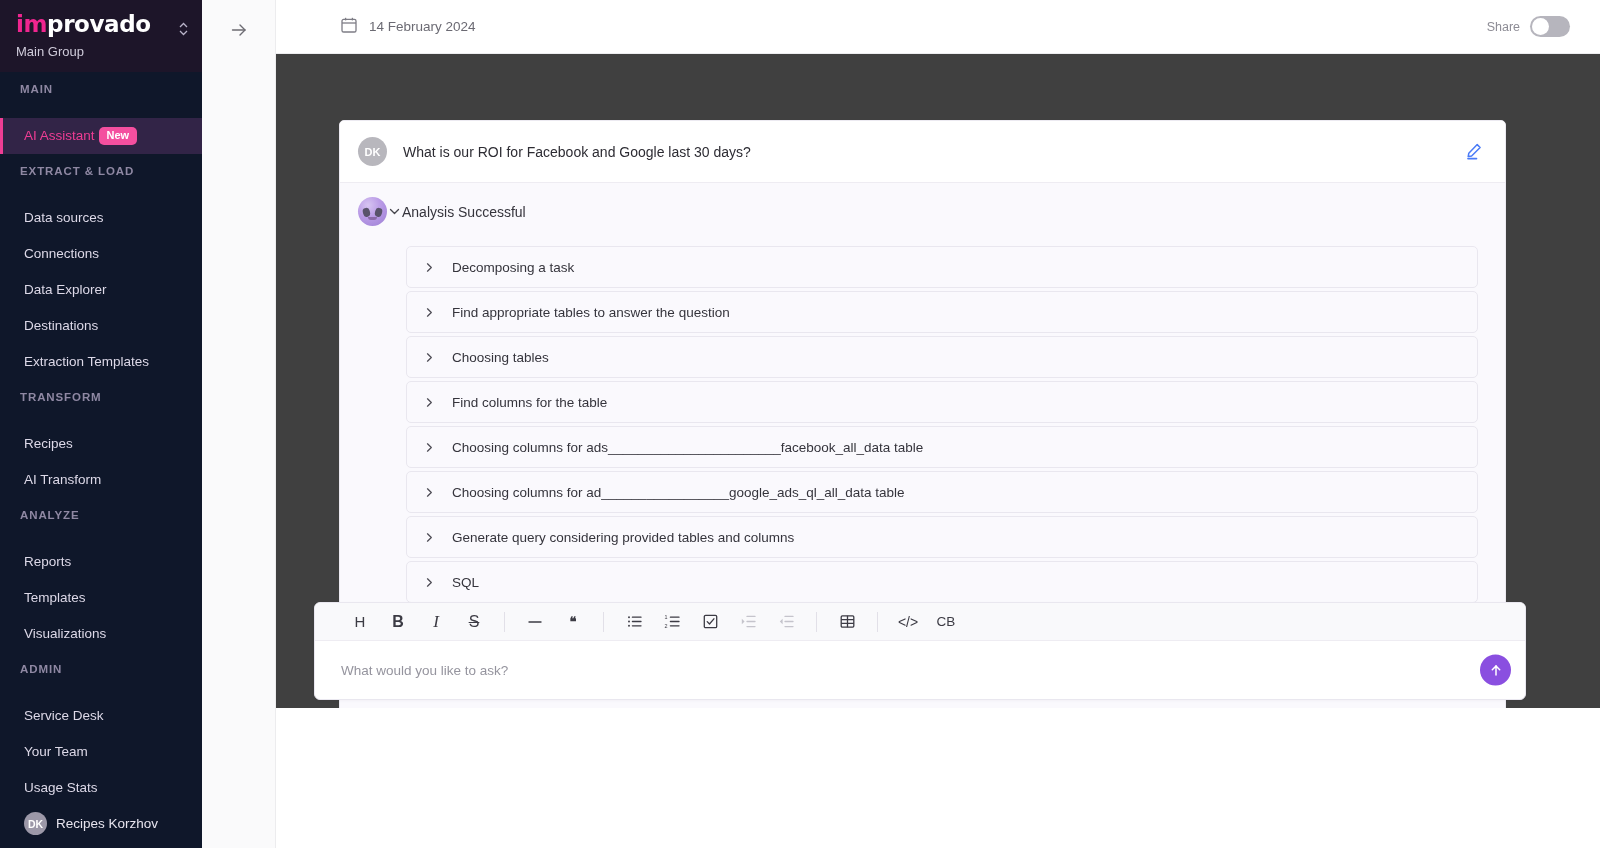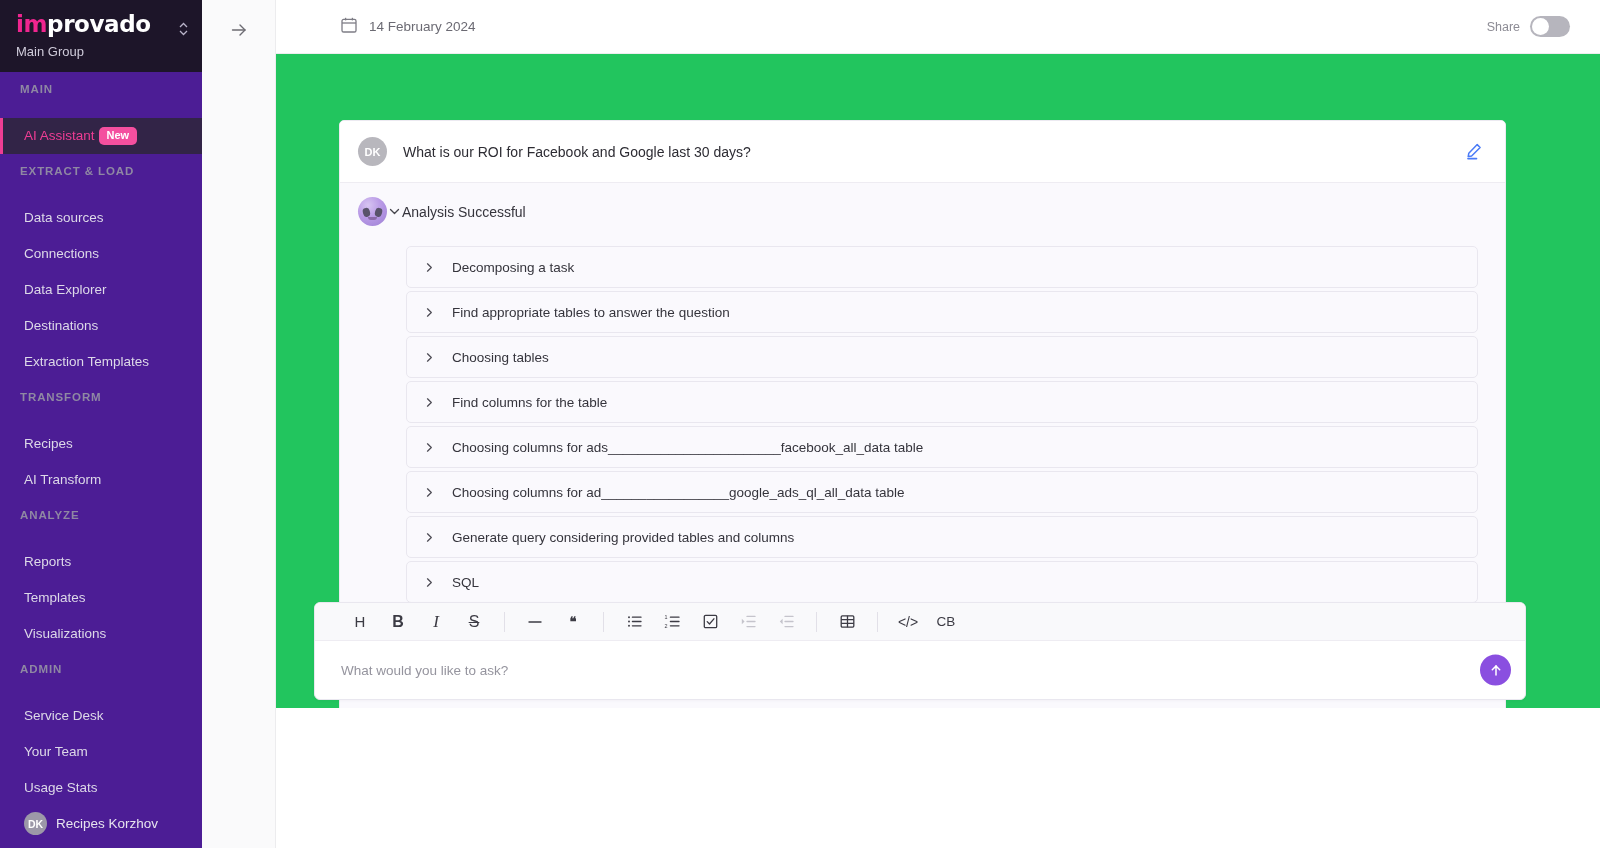--- a/index.html
+++ b/index.html
@@ -7,21 +7,21 @@
     width: 1600px; height: 848px;
     overflow: hidden;
     font-family: "Liberation Sans", sans-serif;
     background: #ffffff;
   }
   .app { display: flex; width: 1600px; height: 848px; }
 
   
   .sidebar {
     width: 202px; height: 848px;
-    background: #4c1d95;
+    background: #0f172a;
     color: #e8e6ee;
     position: relative;
     flex: 0 0 202px;
     display: flex; flex-direction: column;
   }
   .brand-block {
     padding: 10px 16px 12px 16px;
     background: #1d1529;
     position: relative;
   }
@@ -87,21 +87,21 @@
     background: #fafafb; border-right: 1px solid #ececee;
     display: flex; justify-content: center;
   }
   .collapse-btn {
     margin-top: 16px; width: 28px; height: 28px;
     display: flex; align-items: center; justify-content: center;
     cursor: pointer; color: #6c6b72;
   }
 
   
-  .main { flex: 1 1 auto; height: 708px; position: relative; background: #22c55e; display: flex; flex-direction: column; }
+  .main { flex: 1 1 auto; height: 708px; position: relative; background: #404040; display: flex; flex-direction: column; }
   .topbar {
     height: 54px; flex: 0 0 54px;
     border-bottom: 1px solid #ededef;
     display: flex; align-items: center; justify-content: space-between;
     padding: 0 30px 0 64px;
     background: #ffffff;
   }
   .date-chip { display: flex; align-items: center; gap: 11px; cursor: pointer; }
   .date-text { font-size: 13.5px; color: #6b6a73; }
   .share-box { display: flex; align-items: center; gap: 10px; }

